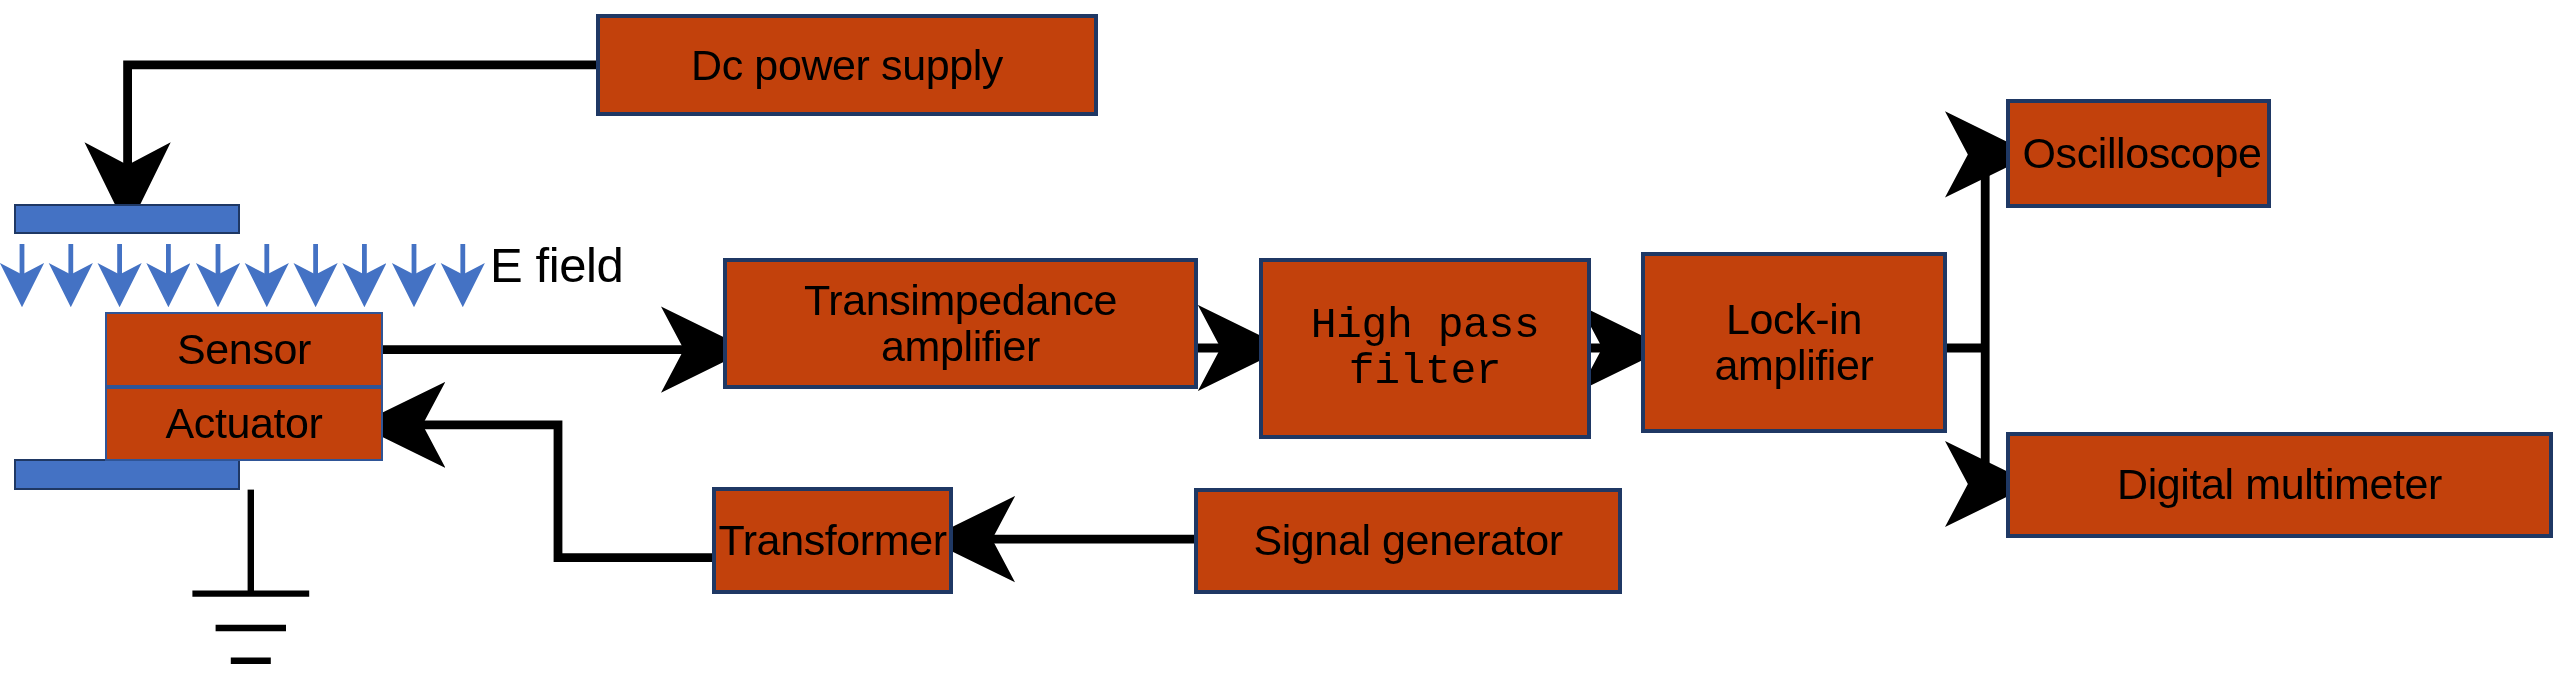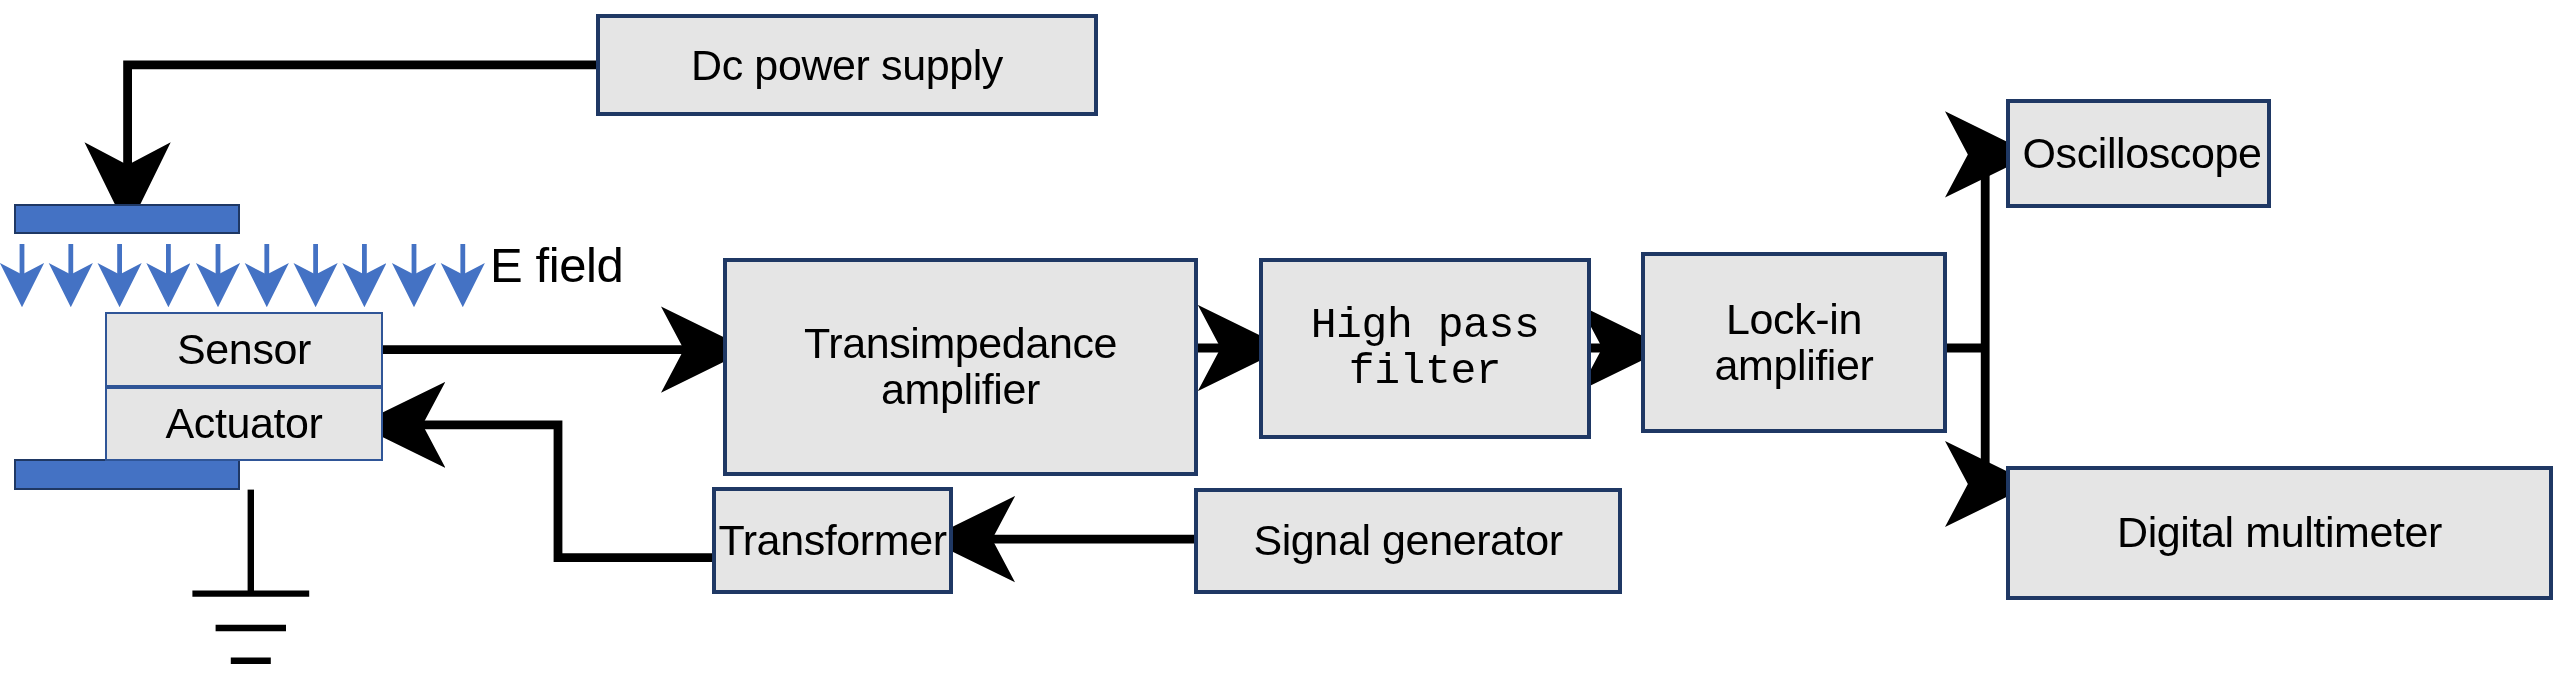--- a/index.html
+++ b/index.html
@@ -19,21 +19,21 @@
     position: absolute;
     left: 0;
     top: 0;
     width: 2576px;
     height: 684px;
     pointer-events: none;
   }
   .node {
     position: absolute;
     box-sizing: border-box;
-    background: #e5e5e5;
+    background: #c2410c;
     border: 4.8px solid #1F3864;
     display: flex;
     align-items: center;
     justify-content: center;
     text-align: center;
     color: #000000;
     font-family: "Liberation Sans", sans-serif;
     font-size: 43px;
     line-height: 1.06;
     letter-spacing: -0.4px;
@@ -131,31 +131,31 @@
   <div class="electrode" style="left:13.6px; top:459px; width:226px; height:31px;"></div>
 
   <div class="efield-label" style="left:490px; top:237px;">E field</div>
 
   <div class="node" style="left:596px; top:14.4px; width:502px; height:102px;">Dc power supply</div>
 
   <div class="node thin" style="left:105px; top:312px; width:278px; height:75px;">Sensor</div>
 
   <div class="node thin" style="left:105px; top:387px; width:278px; height:74px;">Actuator</div>
 
-  <div class="node" style="left:723px; top:258px; width:475px; height:218px;">Transimpedance
+  <div class="node" style="left:723px; top:258px; width:475px; height:131px;">Transimpedance
 amplifier</div>
 
   <div class="node" style="left:1259px; top:258px; width:332px; height:181px;font-family:Liberation Mono, monospace;">High pass
 filter</div>
 
   <div class="node" style="left:1641px; top:252px; width:306px; height:181px;">Lock-in
 amplifier</div>
 
   <div class="node" style="left:2006px; top:99px; width:265px; height:109px;padding-left:7px;">Oscilloscope</div>
 
-  <div class="node" style="left:2006px; top:432px; width:547px; height:134px;margin-top:34px;">Digital multimeter</div>
+  <div class="node" style="left:2006px; top:432px; width:547px; height:106px;">Digital multimeter</div>
 
   <div class="node" style="left:712px; top:487px; width:241px; height:107px;text-align:right;">Transformer</div>
 
   <div class="node" style="left:1194px; top:488px; width:428px; height:106px;">Signal generator</div>
 
 </div>
 
 
 </body></html>

